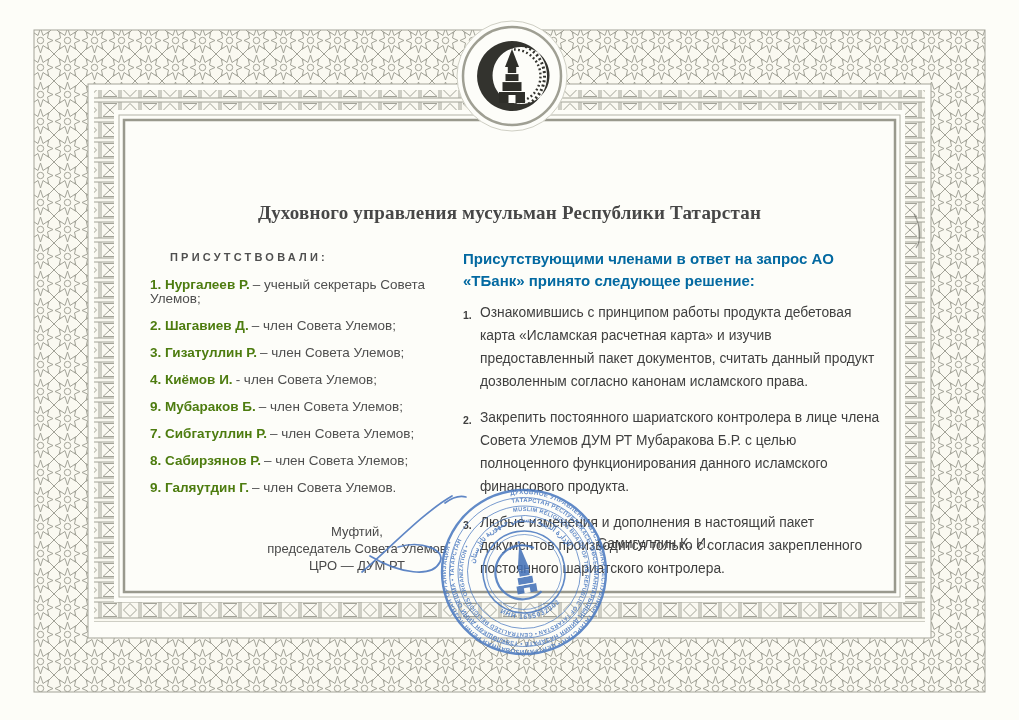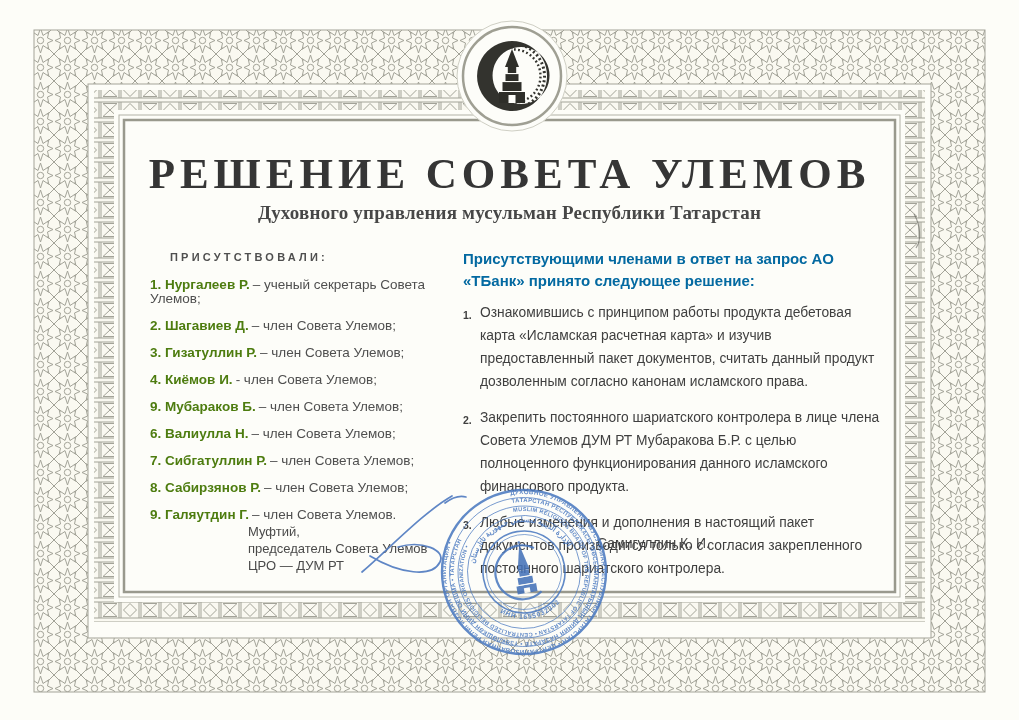--- a/index.html
+++ b/index.html
@@ -49,21 +49,21 @@
     margin-bottom:9px;
   }
   .res-item{
     position:relative;padding-left:17px;margin-bottom:13px;
     font-size:13.8px;line-height:23px;color:#3f3f3f;
   }
   .res-num{position:absolute;left:0;top:3px;font-size:10.5px;font-weight:700;color:#3f3f3f;}
 
   .sig-left{
     position:absolute;left:248px;top:523px;width:218px;z-index:4;
-    font-size:13px;line-height:17px;color:#4a4a4a;
+    text-align:center;font-size:13px;line-height:17px;color:#4a4a4a;
   }
   .sig-right{
     position:absolute;left:597px;top:535px;z-index:4;
     font-size:14px;color:#454545;
   }
 </style>
 </head>
 <body>
 
 <div class="page">
@@ -135,31 +135,29 @@
       <circle cx="60" cy="31" r="1.6"></circle>
     </g>
     <g fill="#fdfdf9">
       <rect x="56.5" y="79" width="7" height="8"></rect>
       <rect x="47" y="75" width="26" height="1"></rect>
       <rect x="50.5" y="65.2" width="19" height="0.9"></rect>
       <rect x="53.5" y="57.3" width="13" height="0.8"></rect>
     </g>
   </svg>
 
-  <div class="title">РЕШЕНИЕ СОВЕТА УЛЕМОВ</div>
   <div class="subtitle">Духовного управления мусульман Республики Татарстан</div>
 
   <div class="attendees">
     <div class="attendees-heading">ПРИСУТСТВОВАЛИ:</div>
     <div class="attendee-row"><span class="attendee-name">1. Нургалеев Р.</span><span class="attendee-role">– ученый секретарь Совета Улемов;</span></div>
     <div class="attendee-row"><span class="attendee-name">2. Шагавиев Д.</span><span class="attendee-role">– член Совета Улемов;</span></div>
     <div class="attendee-row"><span class="attendee-name">3. Гизатуллин Р.</span><span class="attendee-role">– член Совета Улемов;</span></div>
     <div class="attendee-row"><span class="attendee-name">4. Киёмов И.</span><span class="attendee-role">- член Совета Улемов;</span></div>
     <div class="attendee-row"><span class="attendee-name">9. Мубараков Б.</span><span class="attendee-role">– член Совета Улемов;</span></div>
-    <div class="attendee-row"><span class="attendee-name">6. Валиулла Н.</span><span class="attendee-role">– член Совета Улемов;</span></div>
     <div class="attendee-row"><span class="attendee-name">7. Сибгатуллин Р.</span><span class="attendee-role">– член Совета Улемов;</span></div>
     <div class="attendee-row"><span class="attendee-name">8. Сабирзянов Р.</span><span class="attendee-role">– член Совета Улемов;</span></div>
     <div class="attendee-row"><span class="attendee-name">9. Галяутдин Г.</span><span class="attendee-role">– член Совета Улемов.</span></div>
   </div>
 
   <div class="resolution">
     <div class="resolution-heading">Присутствующими членами в ответ на запрос АО «ТБанк» принято следующее решение:</div>
     <div class="res-item"><span class="res-num">1.</span><span class="res-text">Ознакомившись с принципом работы продукта дебетовая карта «Исламская расчетная карта» и изучив предоставленный пакет документов, считать данный продукт дозволенным согласно канонам исламского права.</span></div>
     <div class="res-item"><span class="res-num">2.</span><span class="res-text">Закрепить постоянного шариатского контролера в лице члена Совета Улемов ДУМ РТ Мубаракова Б.Р. с целью полноценного функционирования данного исламского финансового продукта.</span></div>
     <div class="res-item"><span class="res-num">3.</span><span class="res-text">Любые изменения и дополнения в настоящий пакет документов производится только с согласия закрепленного постоянного шариатского контролера.</span></div>

